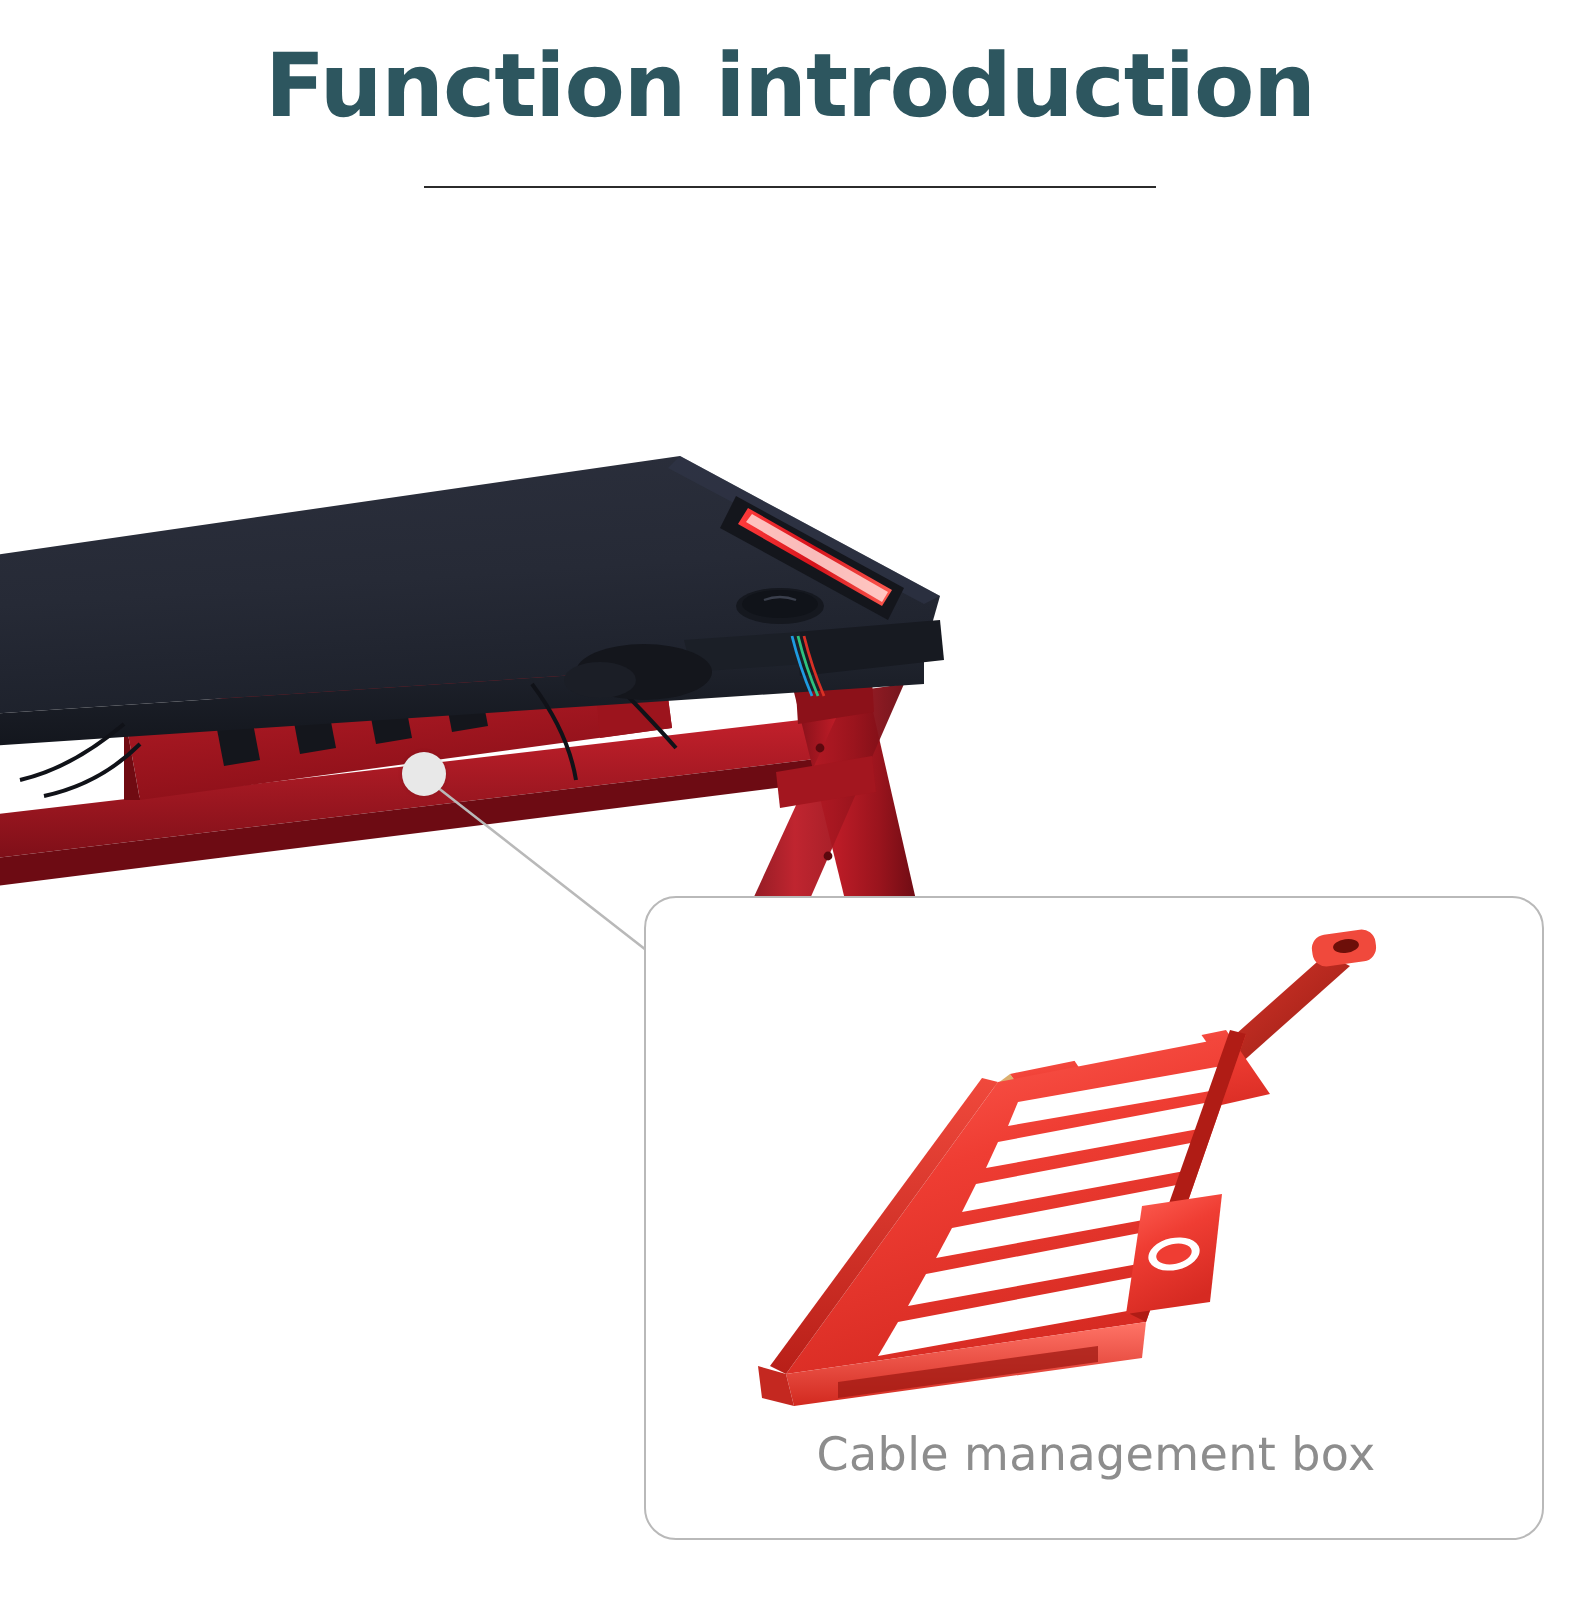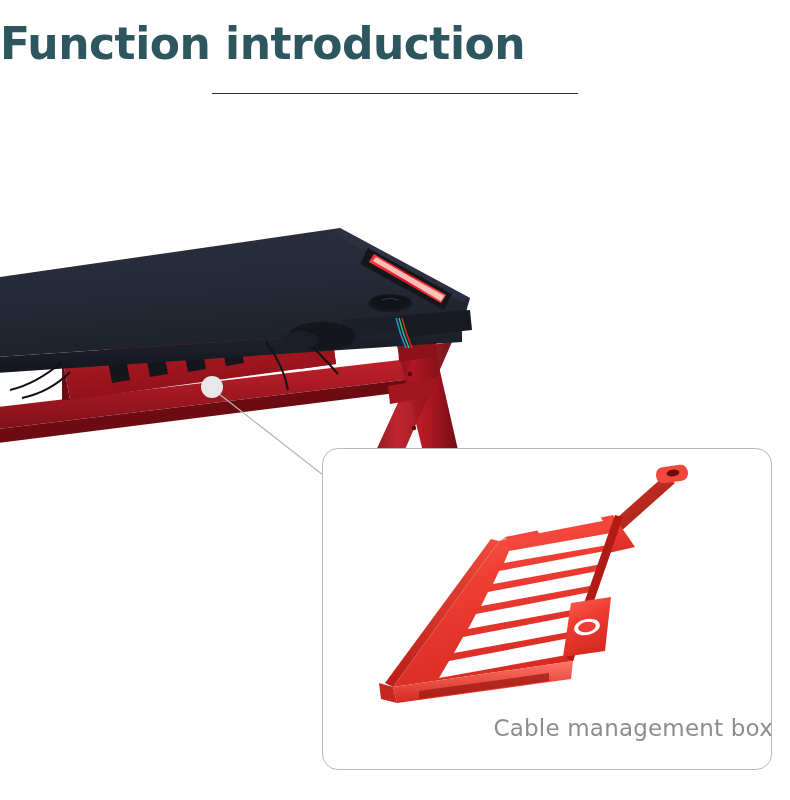--- a/index.html
+++ b/index.html
@@ -29,21 +29,21 @@
     left: 0;
     top: 0;
     width: 790px;
     height: 115px;
   }
   .title-wrap {
     position: absolute;
     left: 0;
     top: 18px;
     width: 790px;
-    text-align: left;
+    text-align: center;
     height: 70px;
   }
   .page-title {
     font-family: "DejaVu Sans", sans-serif;
     font-weight: bold;
     font-size: 44px;
     letter-spacing: -0.5px;
     color: #2d565f;
     line-height: 52px;
     display: inline-block;
@@ -88,21 +88,21 @@
     border-radius: 16px;
     background: #ffffff;
     box-sizing: border-box;
     overflow: hidden;
   }
   .inset-caption {
     position: absolute;
     left: 0;
     bottom: 28px;
     width: 450px;
-    text-align: right;
+    text-align: center;
     font-family: "DejaVu Sans", sans-serif;
     font-size: 23px;
     color: #8d8d8d;
     letter-spacing: 0.2px;
   }
   .inset-art {
     position: absolute;
     left: 0;
     top: 6px;
     width: 450px;

